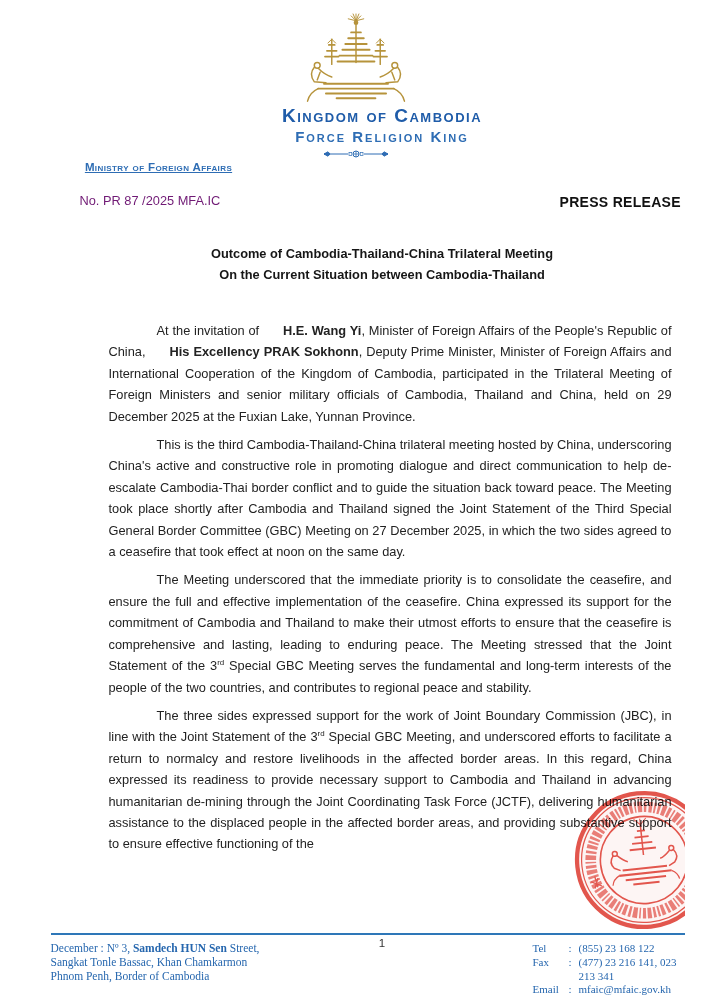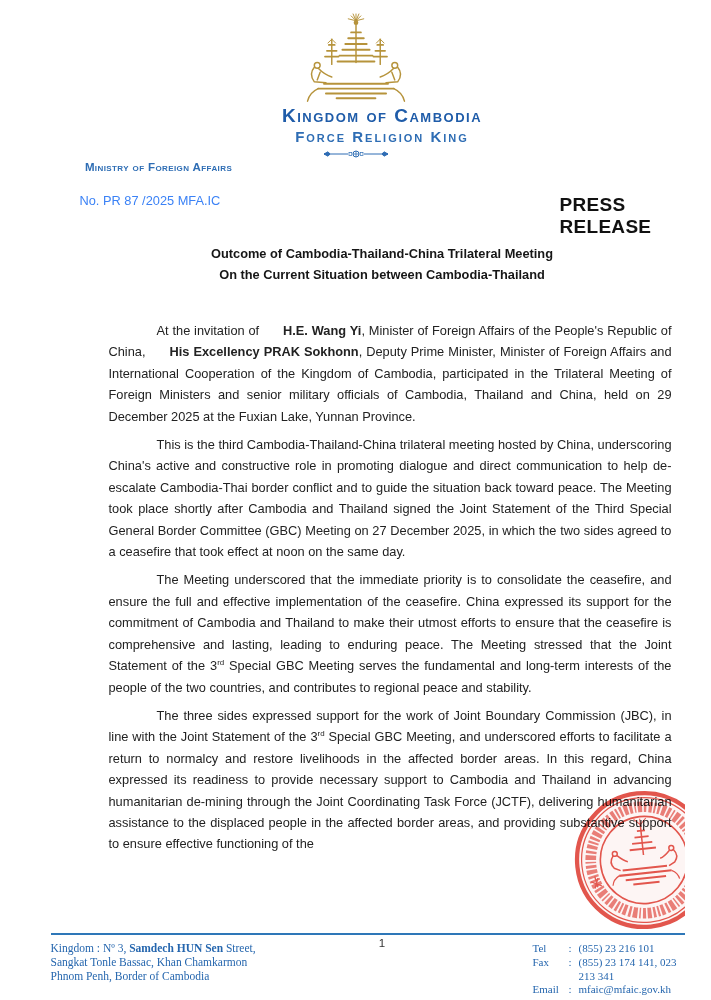--- a/index.html
+++ b/index.html
@@ -14,24 +14,24 @@
     font-variant:small-caps;font-weight:bold;font-size:19px;letter-spacing:1.5px;color:#1f5ca9;
   }
   .motto{
     position:absolute;top:128px;left:0;width:711px;text-align:center;
     font-variant:small-caps;font-weight:bold;font-size:15px;letter-spacing:2px;color:#2e6db4;
   }
   .divider{position:absolute;top:149px;left:50%;transform:translateX(-50%);}
   .ministry{
     position:absolute;top:161px;left:14px;width:236px;text-align:center;
     font-variant:small-caps;font-weight:bold;font-size:11.5px;line-height:13.5px;
-    letter-spacing:.4px;color:#2e6db4;
+    letter-spacing:.4px;color:#2e6db4;text-decoration:underline;
   }
-  .doc-number{position:absolute;top:193px;left:53px;font-size:12.8px;color:#3b82f6;}
-  .press-release{position:absolute;top:194px;left:533px;font-size:19px;font-weight:600;letter-spacing:.3px;color:#111;}
+  .doc-number{position:absolute;top:193px;left:53px;font-size:12.8px;color:#701a75;}
+  .press-release{position:absolute;top:194px;left:533px;font-size:14px;font-weight:600;letter-spacing:.3px;color:#111;}
   
   .title{position:absolute;top:243px;left:0;width:711px;text-align:center;
     font-weight:bold;font-size:12.8px;line-height:21px;color:#161616;}
   
   .body-text{position:absolute;top:320px;left:82px;width:563px;z-index:1;}
   .para{margin:0 0 7px 0;text-align:justify;text-indent:48px;
     font-size:12.8px;line-height:21.4px;color:#222;}
   .para .b{font-weight:bold;padding-left:20px;}
   .para sup{font-size:.62em;line-height:0;vertical-align:super;}
   
@@ -144,36 +144,36 @@
         <path d="M48,78 h44 M44,83 h52 M50,88 h40 M57,93 h26" stroke-width="2"></path>
         <path d="M44,83 q-6,3 -7,9 M96,83 q6,3 7,9" stroke-width="1.2"></path>
       </g>
     </g>
   </svg>
 
   <div class="footer-rule"></div>
   <div class="page-number">1</div>
 
   <div class="footer-address">
-    <div><span>Kingdom : Nº 3, </span><span class="b">Samdech HUN Sen</span><span> Street,</span></div>
+    <div><span>December : Nº 3, </span><span class="b">Samdech HUN Sen</span><span> Street,</span></div>
     <div>Sangkat Tonle Bassac, Khan Chamkarmon</div>
     <div>Phnom Penh, Border of Cambodia</div>
   </div>
 
   <table class="footer-contacts">
     <tbody>
         <tr>
       <td class="lbl">Tel</td>
       <td class="sep">:</td>
-      <td>(855) 23 216 101</td>
+      <td>(855) 23 168 122</td>
     </tr>
     <tr>
       <td class="lbl">Fax</td>
       <td class="sep">:</td>
-      <td>(855) 23 174 141, 023 213 341</td>
+      <td>(477) 23 216 141, 023 213 341</td>
     </tr>
     <tr>
       <td class="lbl">Email</td>
       <td class="sep">:</td>
       <td>mfaic@mfaic.gov.kh</td>
     </tr>
   </tbody>
     </table>
 
 </div>

